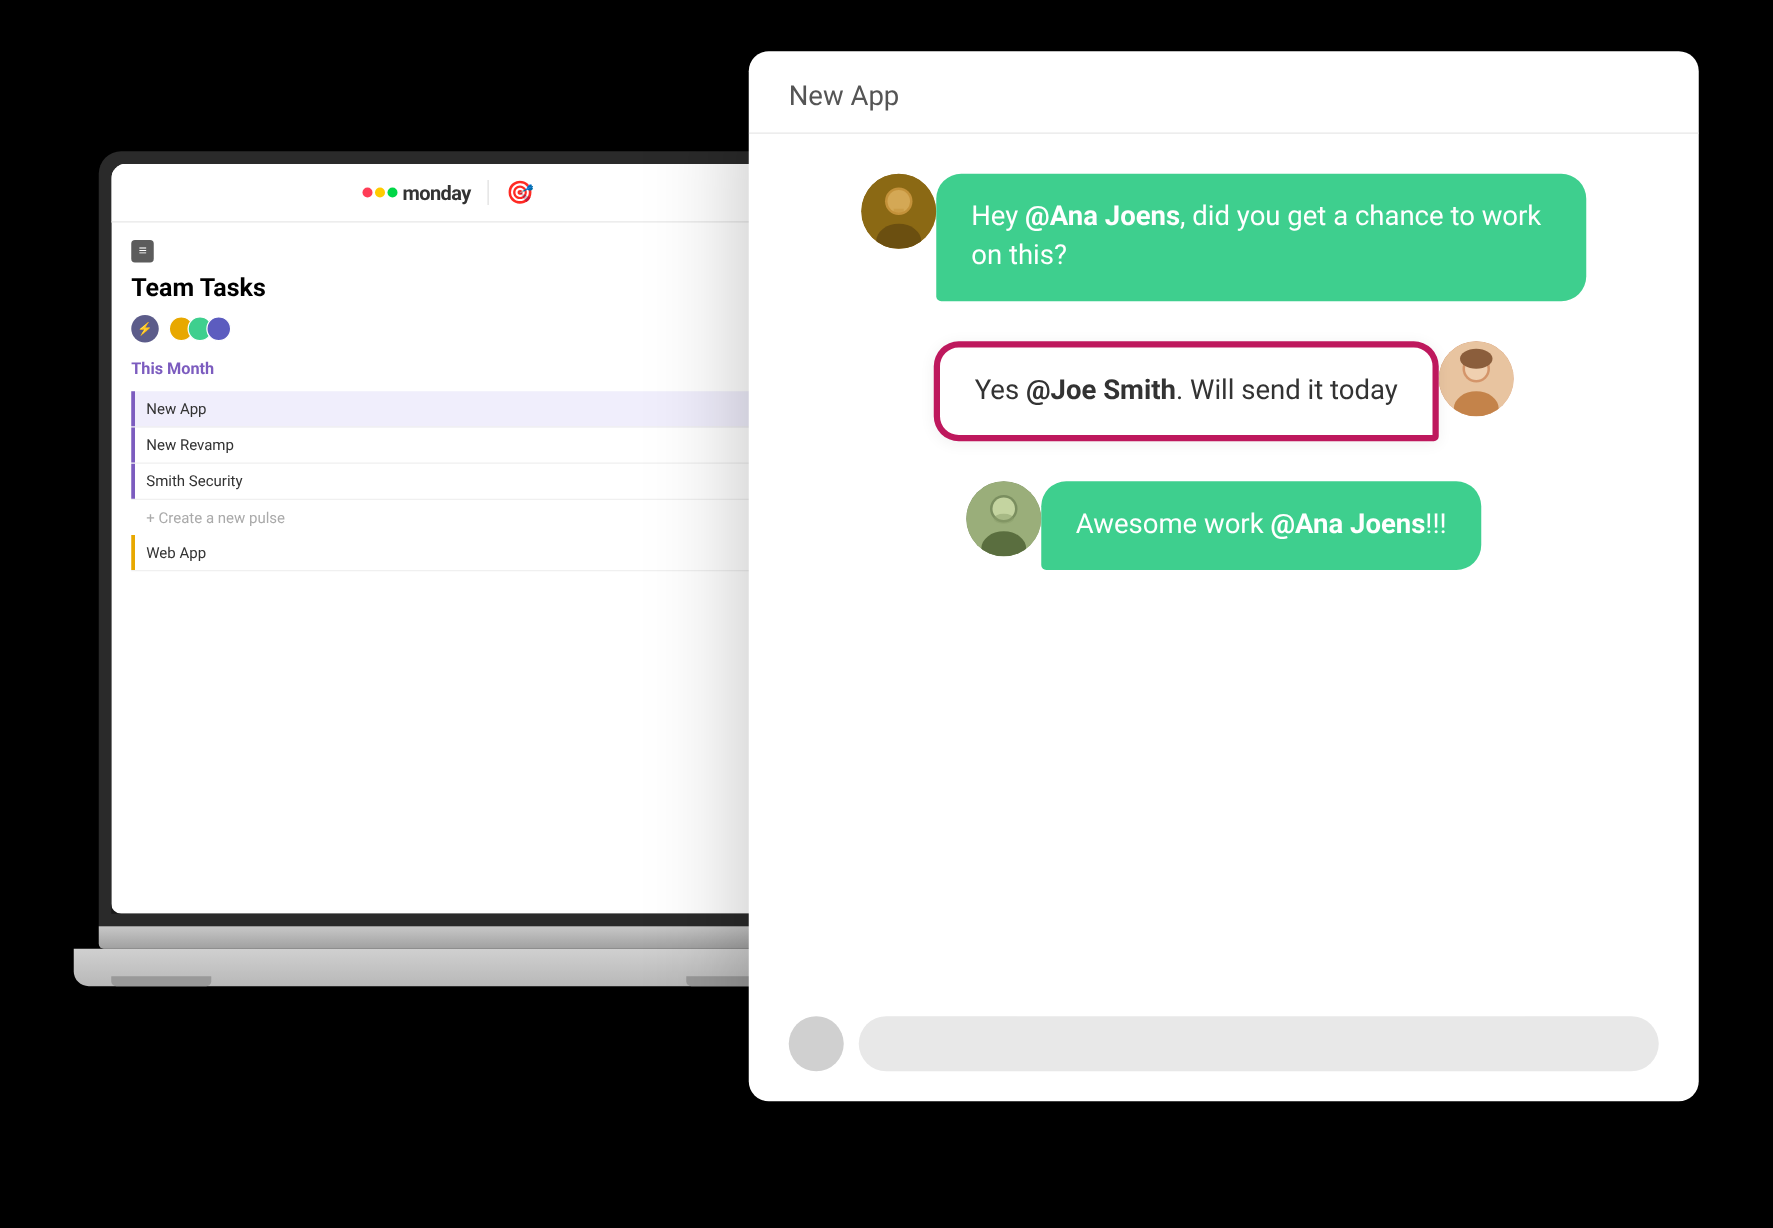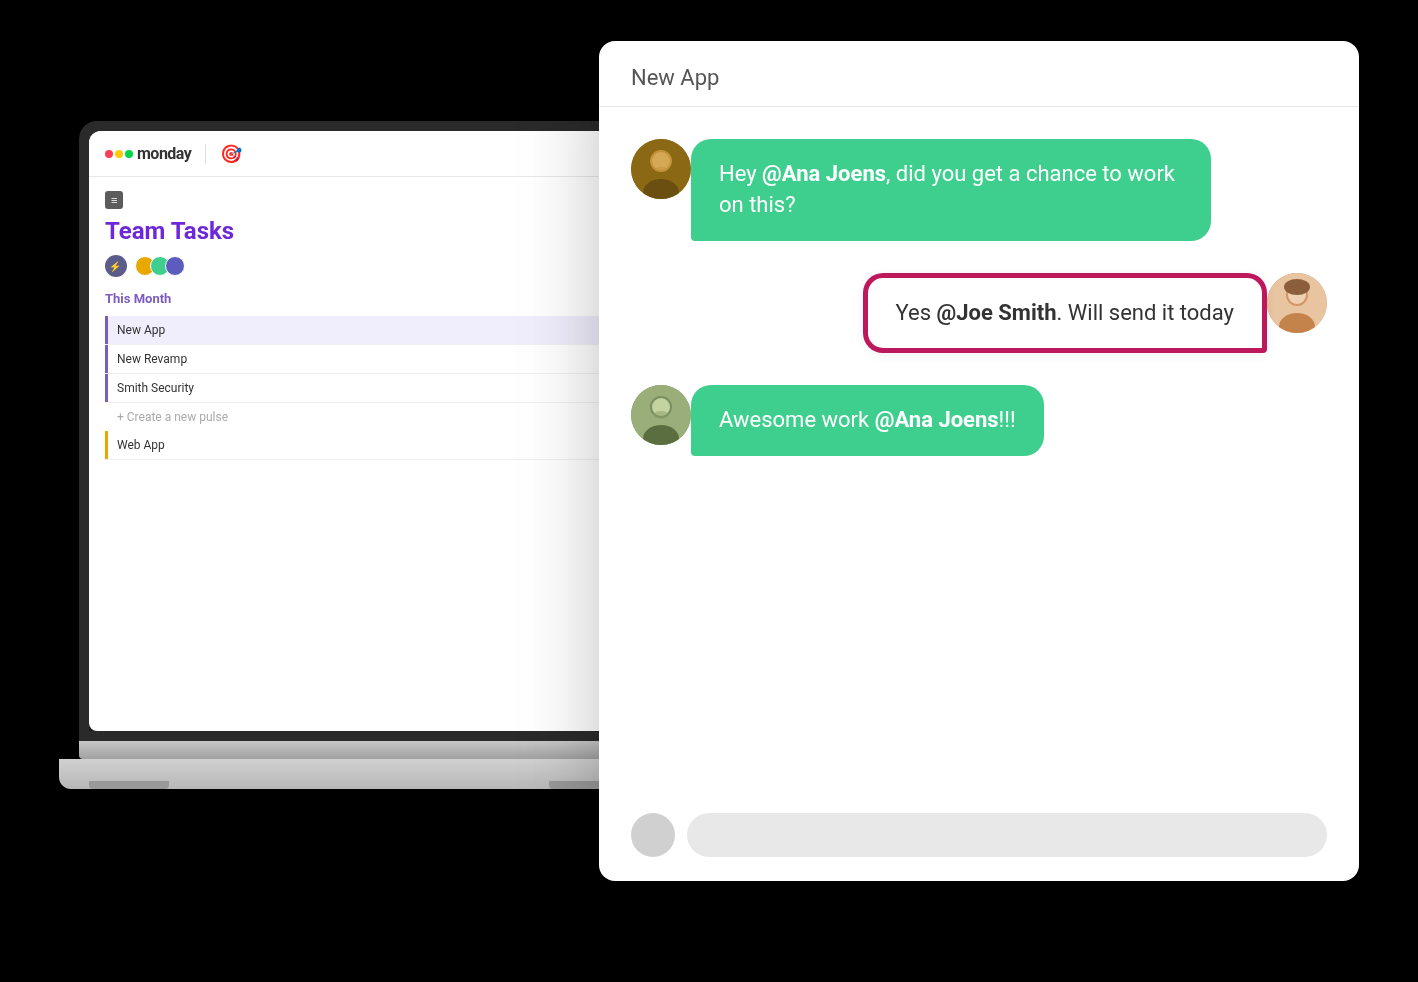--- a/index.html
+++ b/index.html
@@ -106,20 +106,21 @@
       flex-direction: column;
     }
 
     .monday-header {
       background: #fff;
       padding: 12px 16px;
       display: flex;
       align-items: center;
       gap: 8px;
       border-bottom: 1px solid #e8e8e8;
+      justify-content: center;
     }
 
     .monday-logo {
       display: flex;
       align-items: center;
       gap: 4px;
     }
 
     .logo-dots {
       display: flex;
@@ -172,23 +173,23 @@
       overflow: hidden;
     }
 
     .monday-content {
       flex: 1;
       padding: 14px 16px;
       overflow: hidden;
     }
 
     .board-title {
-      font-size: 24px;
+      font-size: 20px;
       font-weight: 700;
-      color: #6d28d9;
+      color: #000000;
       margin-bottom: 10px;
     }
 
     .board-toolbar {
       display: flex;
       align-items: center;
       gap: 8px;
       margin-bottom: 14px;
     }
 
@@ -323,20 +324,21 @@
       padding: 32px;
       display: flex;
       flex-direction: column;
       gap: 32px;
       overflow-y: auto;
     }
 
     .message-row {
       display: flex;
       align-items: flex-start;
+      justify-content: center;
     }
 
     .message-row.right {
       flex-direction: row-reverse;
     }
 
     .message-avatar {
       width: 60px;
       height: 60px;
       border-radius: 50%;

